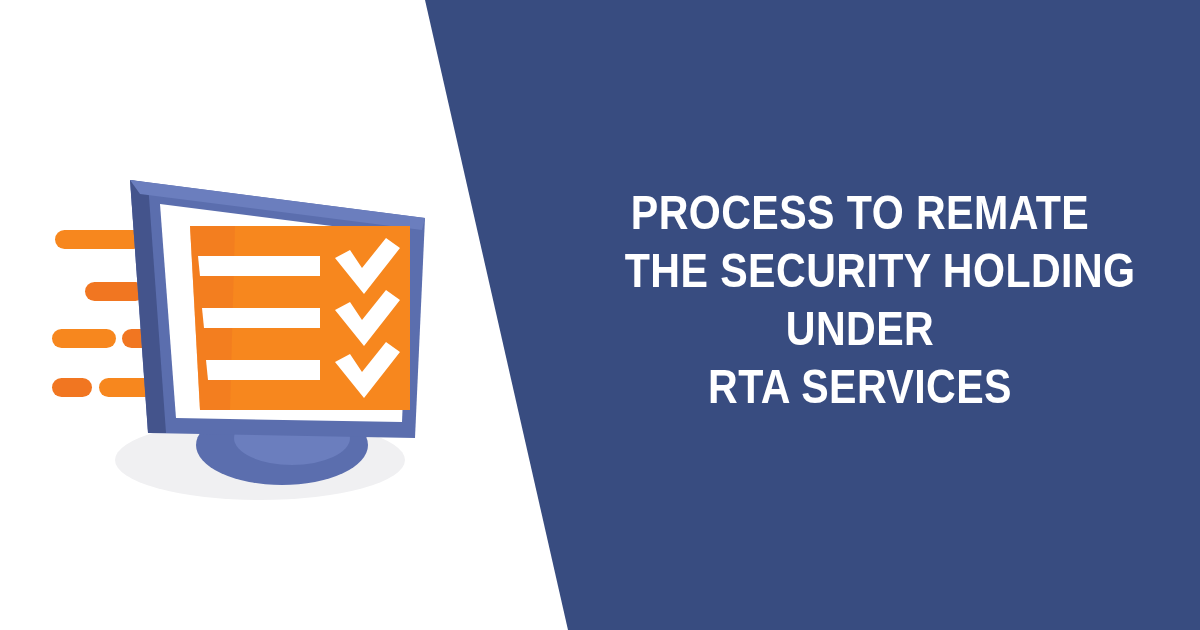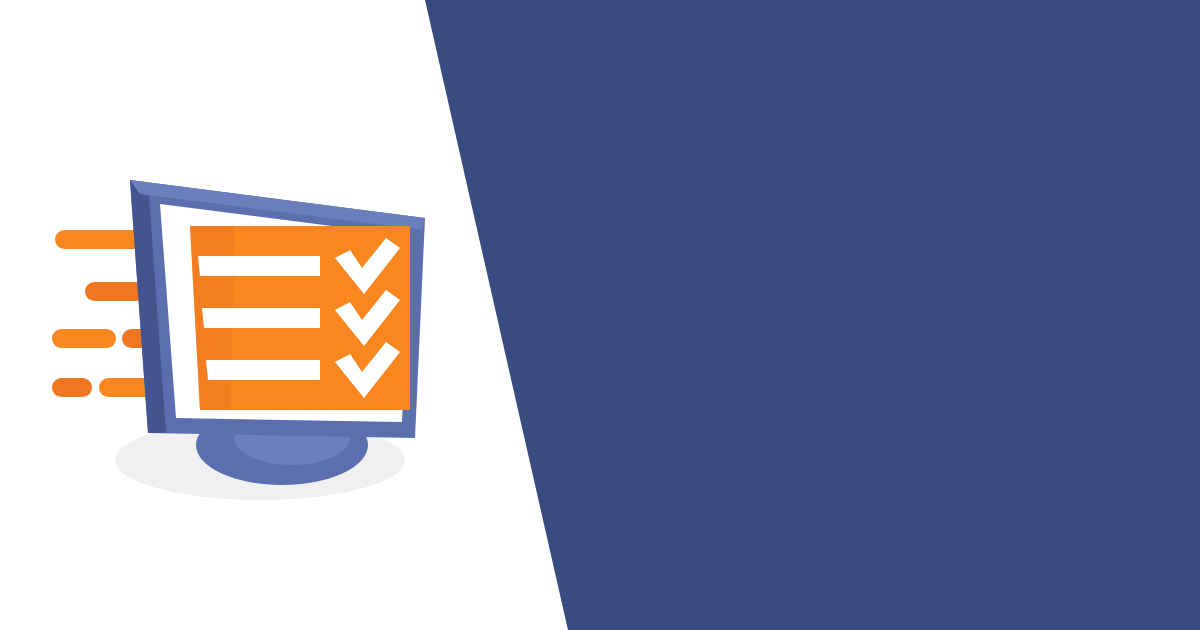--- a/index.html
+++ b/index.html
@@ -107,14 +107,20 @@
       <path d="M176,210 L290,210 L290,230 L178,230 Z" fill="#FFFFFF"></path>
 
       <path d="M305,108 L320,100 L332,118 L356,88 L370,98 L334,144 Z" fill="#FFFFFF"></path>
       <path d="M305,160 L320,152 L332,170 L356,140 L370,150 L334,196 Z" fill="#FFFFFF"></path>
       <path d="M305,212 L320,204 L332,222 L356,192 L370,202 L334,248 Z" fill="#FFFFFF"></path>
     </g>
 
     <path d="M146,268 L372,272 L370,288 L140,284 Z" fill="#FFFFFF" opacity="0"></path>
   </svg>
 
+  <div class="title-block" style="color: rgb(255, 255, 255);">
+    <span class="title-line">PROCESS TO REMATE</span>
+    <span class="title-line">THE SECURITY HOLDING</span>
+    <span class="title-line">UNDER</span>
+    <span class="title-line">RTA SERVICES</span>
+  </div>
 
 </div>
 
 </body></html>

